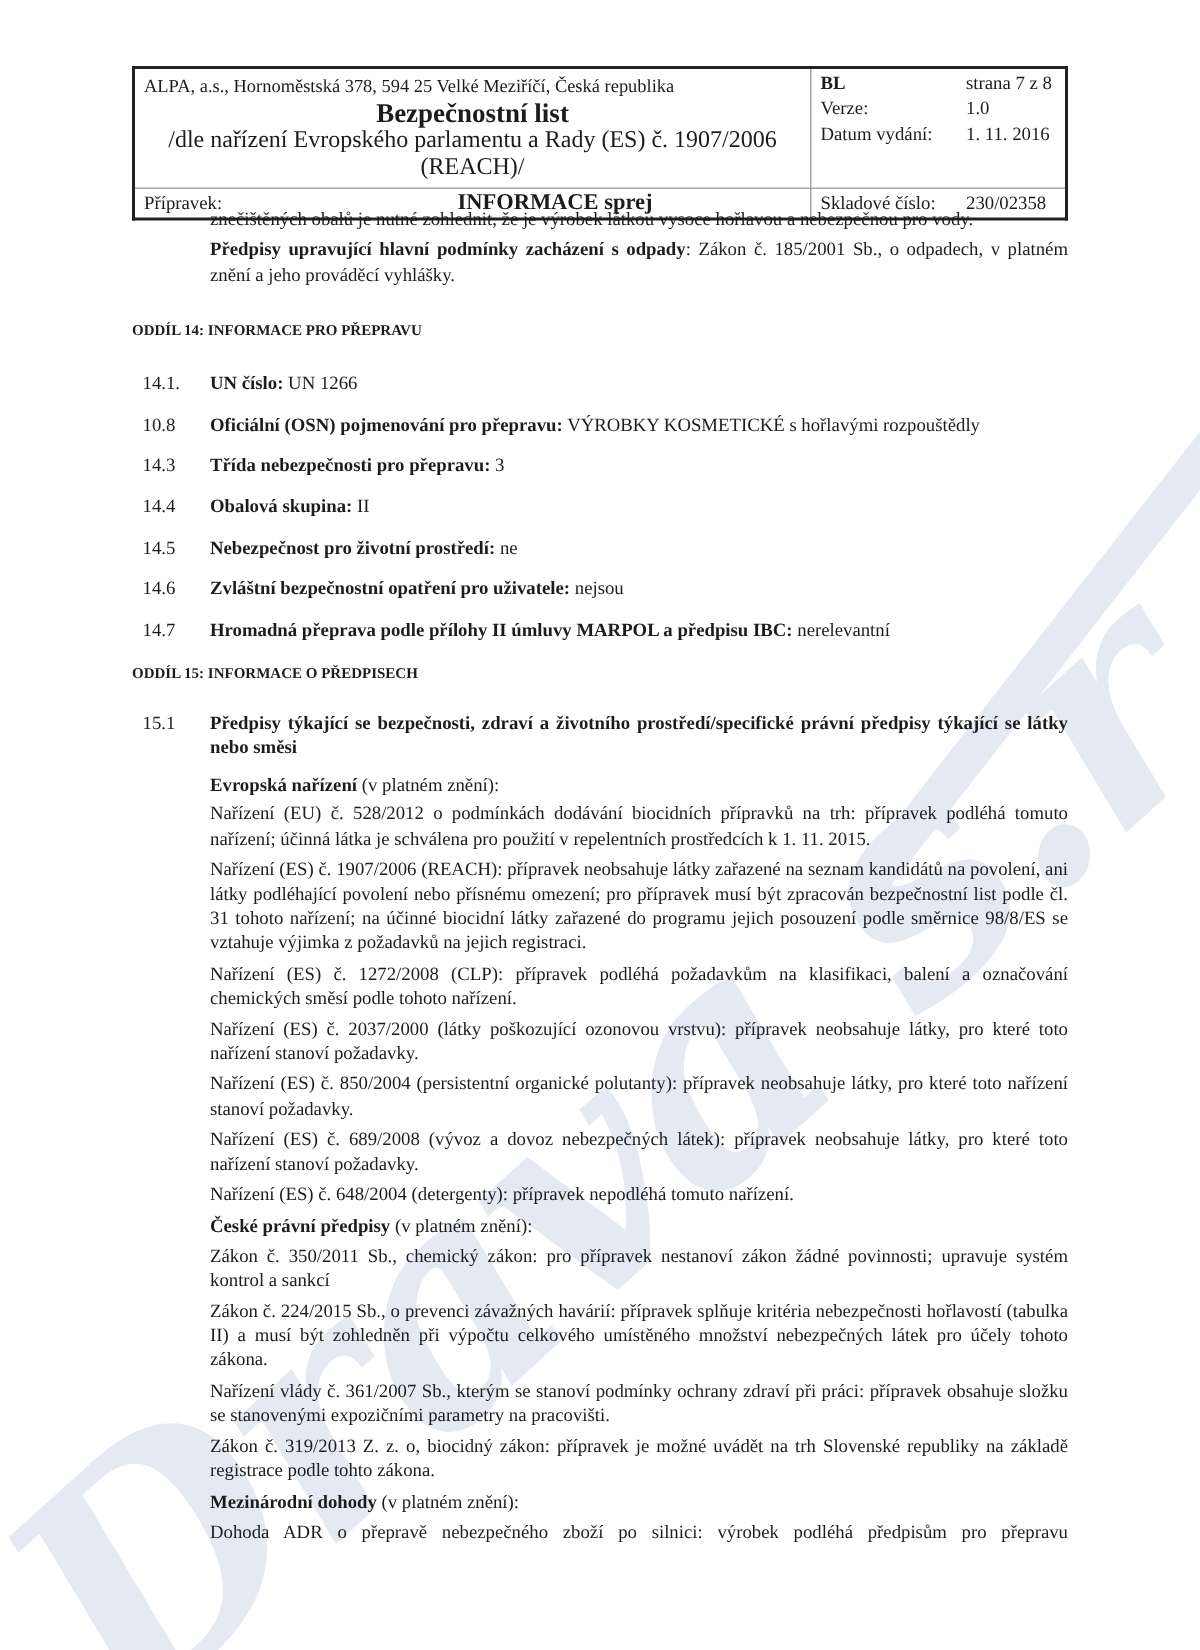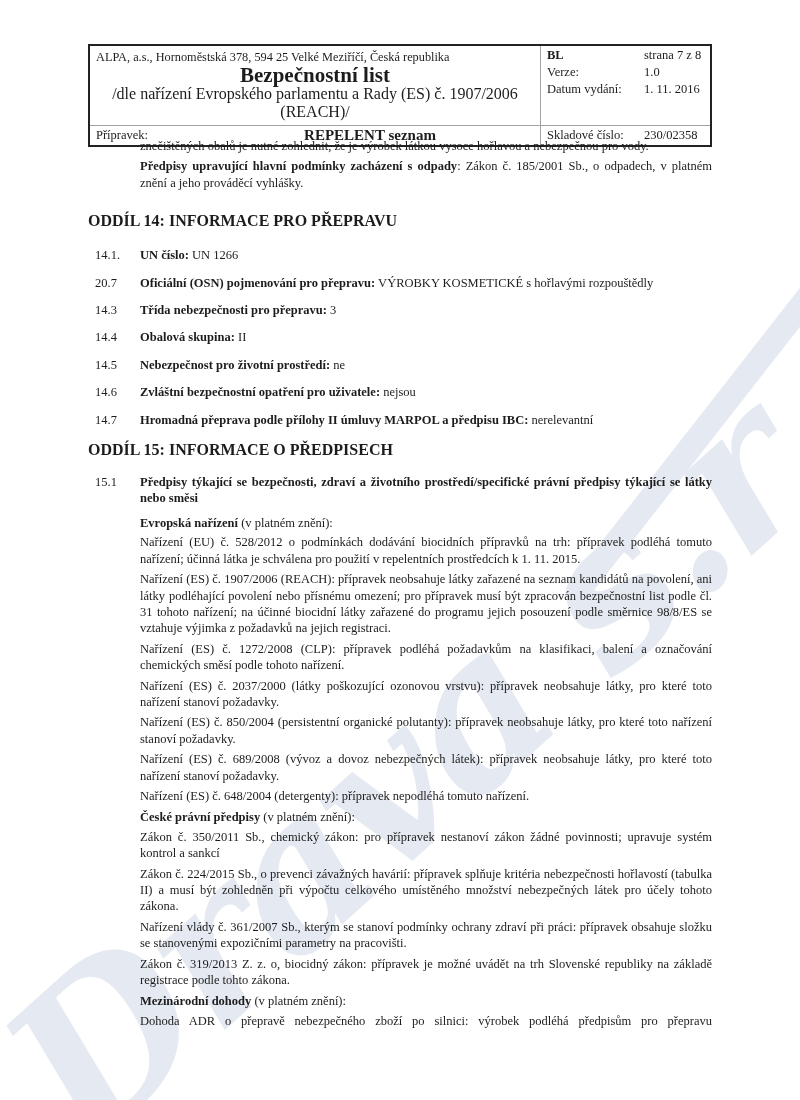--- a/index.html
+++ b/index.html
@@ -22,37 +22,37 @@
   }
   .content { position:relative; z-index:1; }
   
   .hdr {
     position:absolute; left:88px; top:44px; width:624px;
     border:2px solid #222; border-collapse:collapse; font-size:12.5px;
   }
   .hdr td { border:1px solid #a3a3a3; padding:1px 6px; vertical-align:top; }
   .hdr .c-left  { width:438px; }
   .hdr .company { font-size:12.3px; padding-top:3px; }
-  .hdr .doc-title { text-align:center; font-weight:bold; font-size:21px; line-height:20px; }
+  .hdr .doc-title { text-align:center; font-weight:bold; font-size:18px; line-height:20px; }
   .hdr .doc-sub { text-align:center; font-size:16px; padding-bottom:3px; }
   .meta-row { display:flex; line-height:17px; }
   .meta-row .ml { width:97px; }
   .prod-row { display:flex; align-items:center; }
   .prod-row .pl { width:110px; }
   .prod-row .pn { flex:1; text-align:center; font-weight:bold; font-size:15px; }
   
   .body-text {
     position:absolute; left:88px; top:138px; width:624px;
     font-size:12.5px; line-height:16.4px; text-align:justify;
   }
   .indent { margin-left:52px; }
   .para { margin:0 0 4px 52px; }
   b, .b { font-weight:bold; }
   .sec-heading {
-    font-weight:bold; font-size:16px; text-align:left; line-height:20px;
+    font-weight:bold; font-size:10px; text-align:left; line-height:20px;
     margin:20px 0 16px 0;
   }
   .item { position:relative; padding-left:52px; margin-bottom:11px; text-align:left; }
   .item .num { position:absolute; left:7px; top:0; }
   .sub { position:relative; padding-left:52px; margin-bottom:8px; text-align:justify; }
   .sub .num { position:absolute; left:7px; top:0;font-family:Liberation Serif, serif; }
   .grp-title { margin:5px 0 3px 52px; text-align:left; }
   .force-justify { text-align:justify; text-align-last:justify; }
 </style>
 </head>
@@ -87,21 +87,21 @@
           <div class="meta-row">
             <span class="ml">Datum vydání:</span>
             <span>1. 11. 2016</span>
           </div>
         </td>
       </tr>
       <tr>
         <td>
           <div class="prod-row">
             <span class="pl">Přípravek:</span>
-            <span class="pn">REPELENT seznam</span>
+            <span class="pn">INFORMACE sprej</span>
           </div>
         </td>
         <td>
           <div class="meta-row">
             <span class="ml">Skladové číslo:</span>
             <span>230/02358</span>
           </div>
         </td>
       </tr>
     </tbody>
@@ -114,21 +114,21 @@
         <span class="b">Předpisy upravující hlavní podmínky zacházení s odpady</span><span>: Zákon č. 185/2001 Sb., o odpadech, v platném znění a jeho prováděcí vyhlášky.</span>
       </div>
 
       <div class="sec-heading">ODDÍL 14: INFORMACE PRO PŘEPRAVU</div>
 
       <div class="item">
         <span class="num">14.1.</span>
         <span class="b">UN číslo:</span><span> UN 1266</span>
       </div>
       <div class="item">
-        <span class="num">20.7</span>
+        <span class="num">10.8</span>
         <span class="b">Oficiální (OSN) pojmenování pro přepravu:</span><span> VÝROBKY KOSMETICKÉ s hořlavými rozpouštědly</span>
       </div>
       <div class="item">
         <span class="num">14.3</span>
         <span class="b">Třída nebezpečnosti pro přepravu:</span><span> 3</span>
       </div>
       <div class="item">
         <span class="num">14.4</span>
         <span class="b">Obalová skupina:</span><span> II</span>
       </div>

